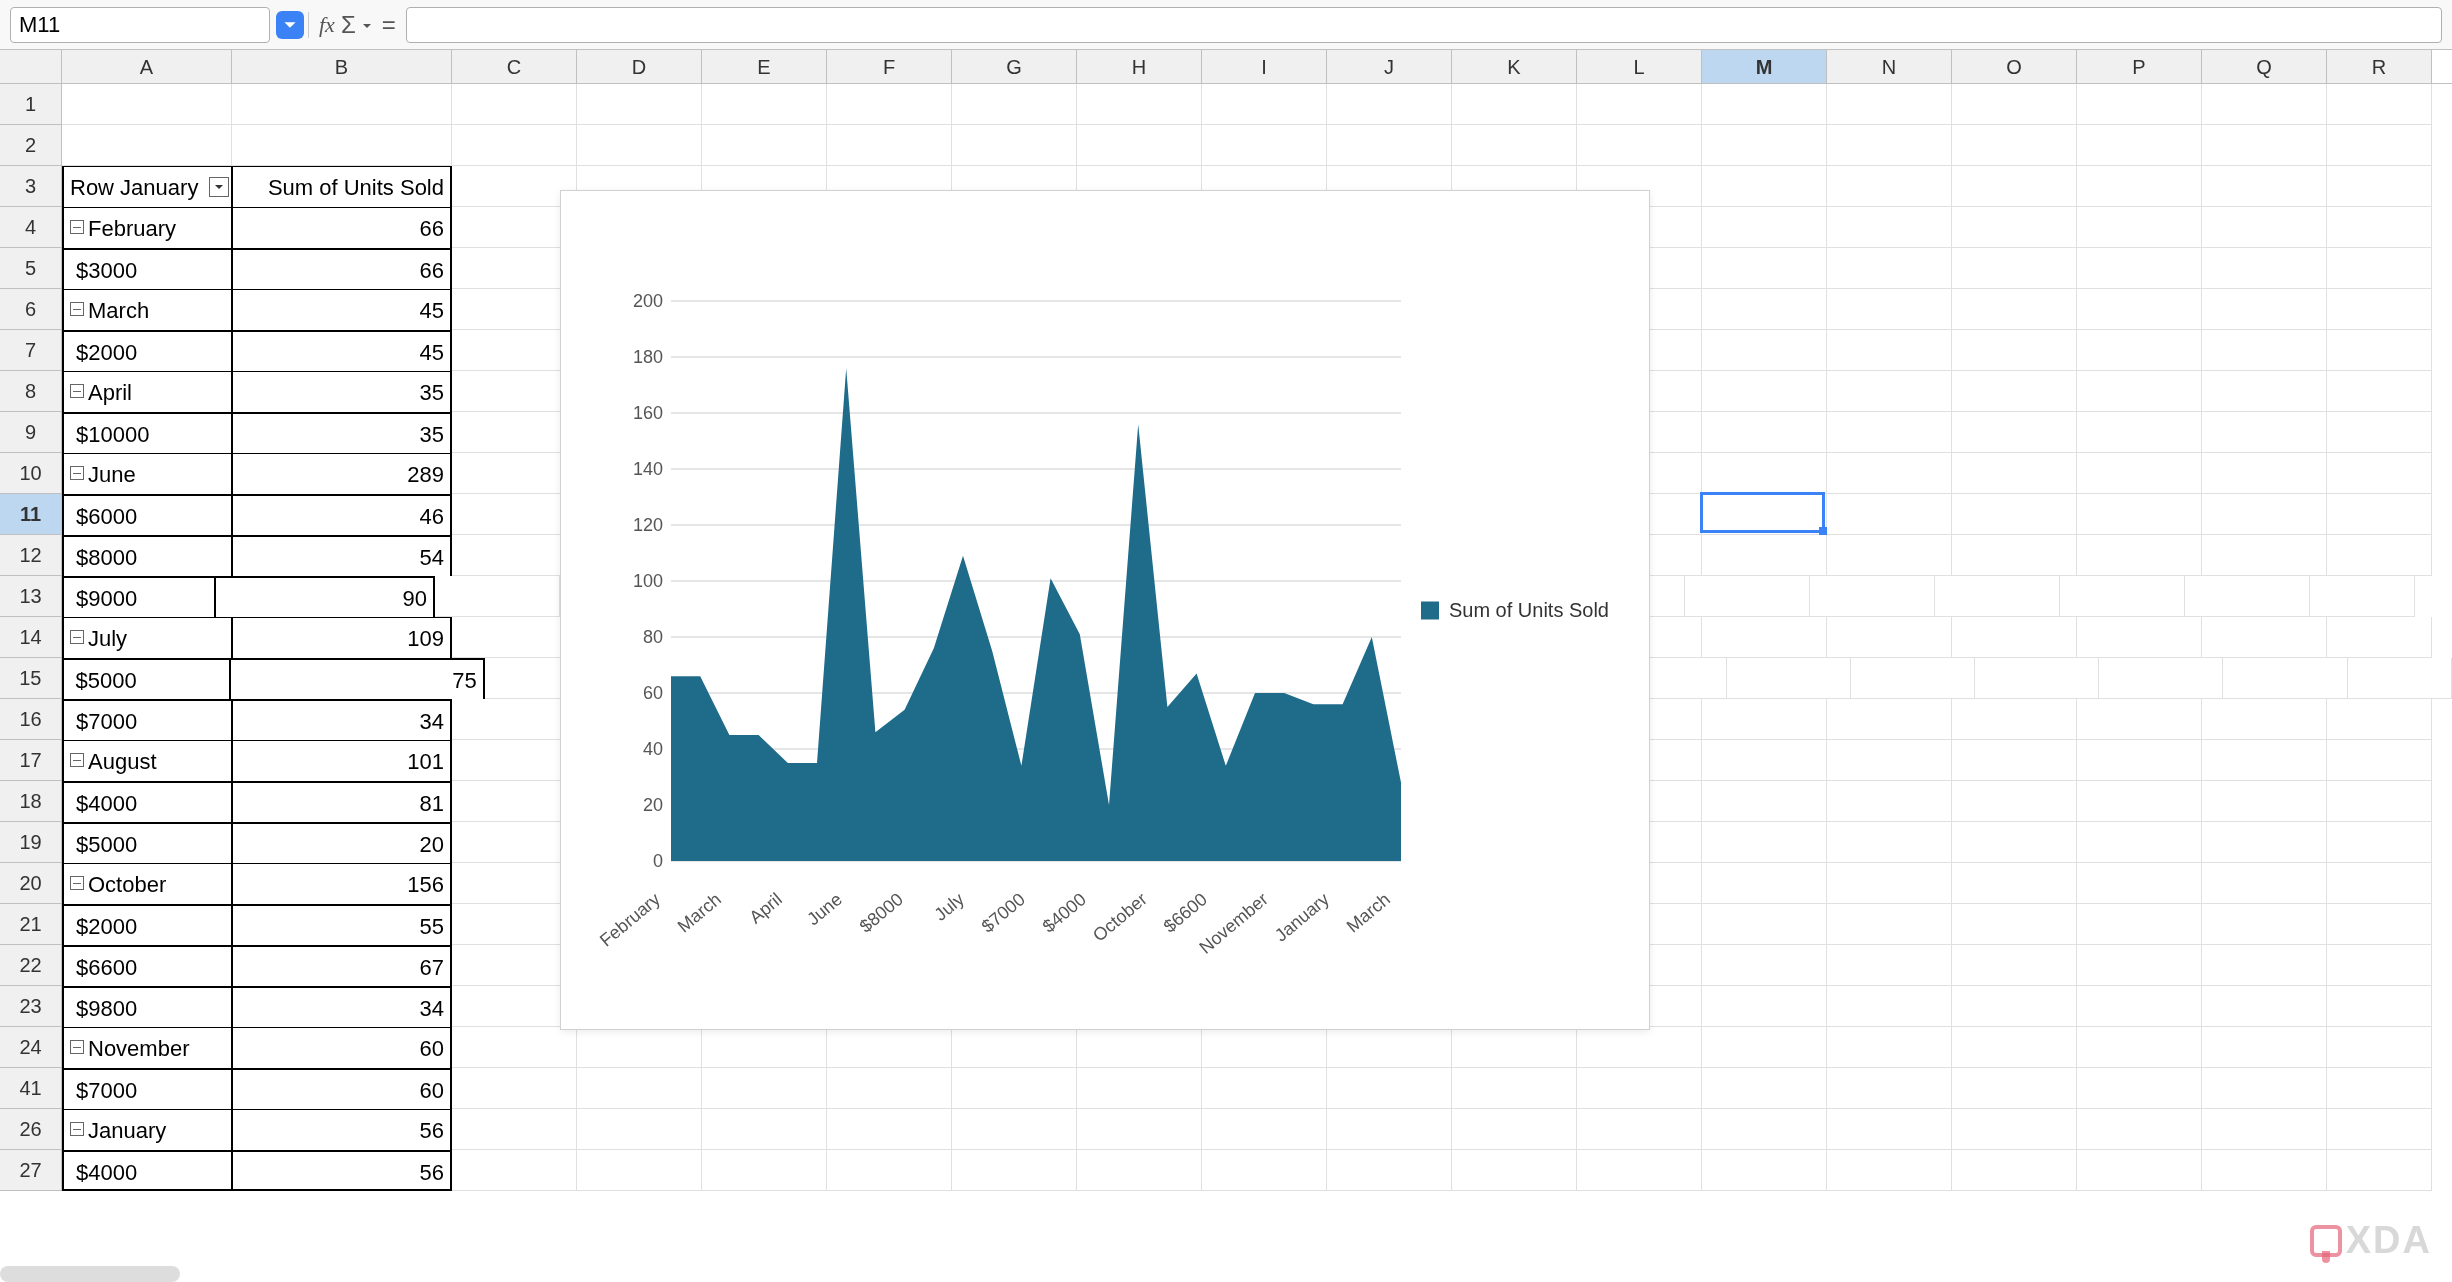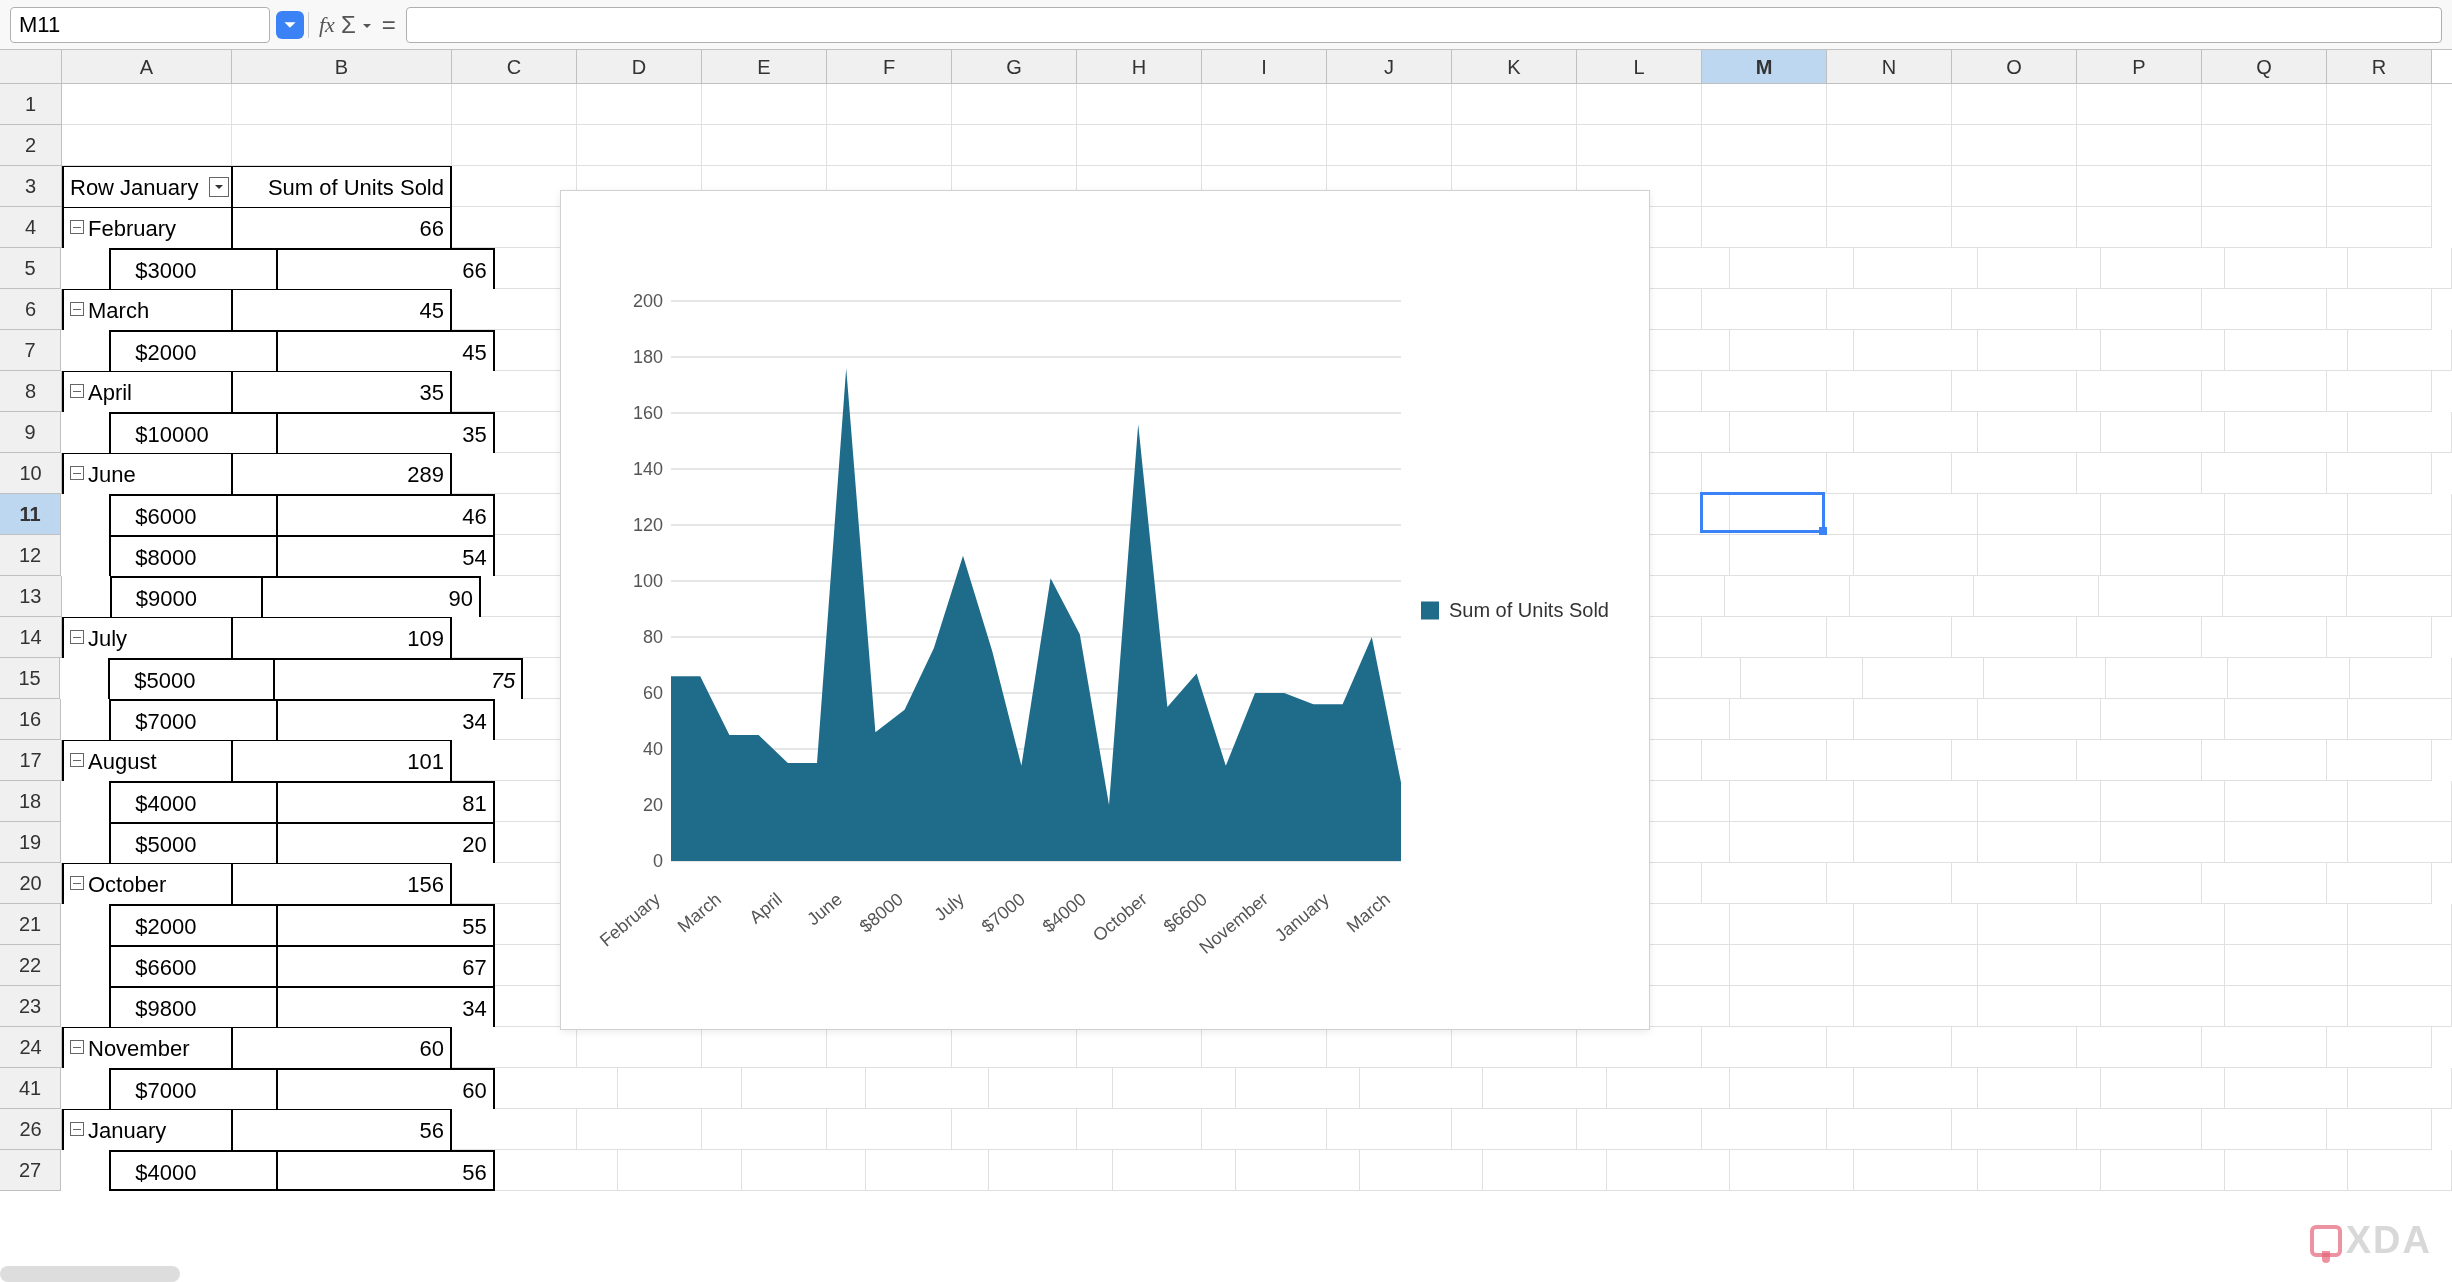--- a/index.html
+++ b/index.html
@@ -23,21 +23,21 @@
 .col-header.selected-col { background: #bdd7f0; font-weight: bold; }
 
 .row { display: flex; height: 41px; }
 .row-header { width: 62px; background: #f0f0f0; border-right: 1px solid #c0c0c0; border-bottom: 1px solid #c0c0c0; text-align: center; line-height: 41px; font-size: 20px; color: #333; }
 .row-header.selected-row { background: #bdd7f0; font-weight: bold; }
 .cell { border-right: 1px solid #e0e0e0; border-bottom: 1px solid #e0e0e0; line-height: 41px; padding: 0 6px; white-space: nowrap; overflow: hidden; font-size: 22px; color: #000; position: relative; }
 
 .pivot-a { border: 2px solid #000; border-right: 1px solid #000; border-bottom: none; }
 .pivot-b { border: 2px solid #000; border-left: 1px solid #000; border-bottom: none; text-align: right; }
 .pivot-a.last, .pivot-b.last { border-bottom: 2px solid #000; }
-.pivot-a-indent { padding-left: 24px; margin-left: 48px; }
+.pivot-a-indent { padding-left: 12px; }
 .pivot-row-sep-a { border-top: 1px solid #000; }
 .pivot-row-sep-b { border-top: 1px solid #000; }
 
 .collapse-box { display: inline-block; width: 14px; height: 14px; border: 1px solid #666; margin-right: 4px; position: relative; top: -2px; }
 .collapse-box::before { content: ''; position: absolute; left: 2px; right: 2px; top: 50%; height: 1px; background: #666; }
 
 .filter-dd { position: absolute; right: 2px; top: 50%; transform: translateY(-50%); width: 20px; height: 20px; border: 1px solid #666; background: #fff; display:flex; align-items:center; justify-content:center;}
 .filter-dd svg { width:10px; height:10px; fill:#333;}
 
 .active-cell { position: absolute; border: 3px solid #3b82f6; pointer-events: none; }
@@ -398,21 +398,21 @@
         <div class="cell" style="width: 125px;"></div>
         <div class="cell" style="width: 125px;"></div>
         <div class="cell" style="width: 125px;"></div>
         <div class="cell" style="width: 125px;"></div>
         <div class="cell" style="width: 125px;"></div>
         <div class="cell" style="width: 105px;"></div>
       </div>
       <div class="row">
         <div class="row-header">15</div>
         <div class="cell pivot-a pivot-a-indent" style="width: 170px;">$5000</div>
-        <div class="cell pivot-b" style="width: 256px; font-style: italic;">75</div>
+        <div class="cell pivot-b" style="width: 256px;">75</div>
         <div class="cell" style="width: 125px;"></div>
         <div class="cell" style="width: 125px;"></div>
         <div class="cell" style="width: 125px;"></div>
         <div class="cell" style="width: 125px;"></div>
         <div class="cell" style="width: 125px;"></div>
         <div class="cell" style="width: 125px;"></div>
         <div class="cell" style="width: 125px;"></div>
         <div class="cell" style="width: 125px;"></div>
         <div class="cell" style="width: 125px;"></div>
         <div class="cell" style="width: 125px;"></div>

